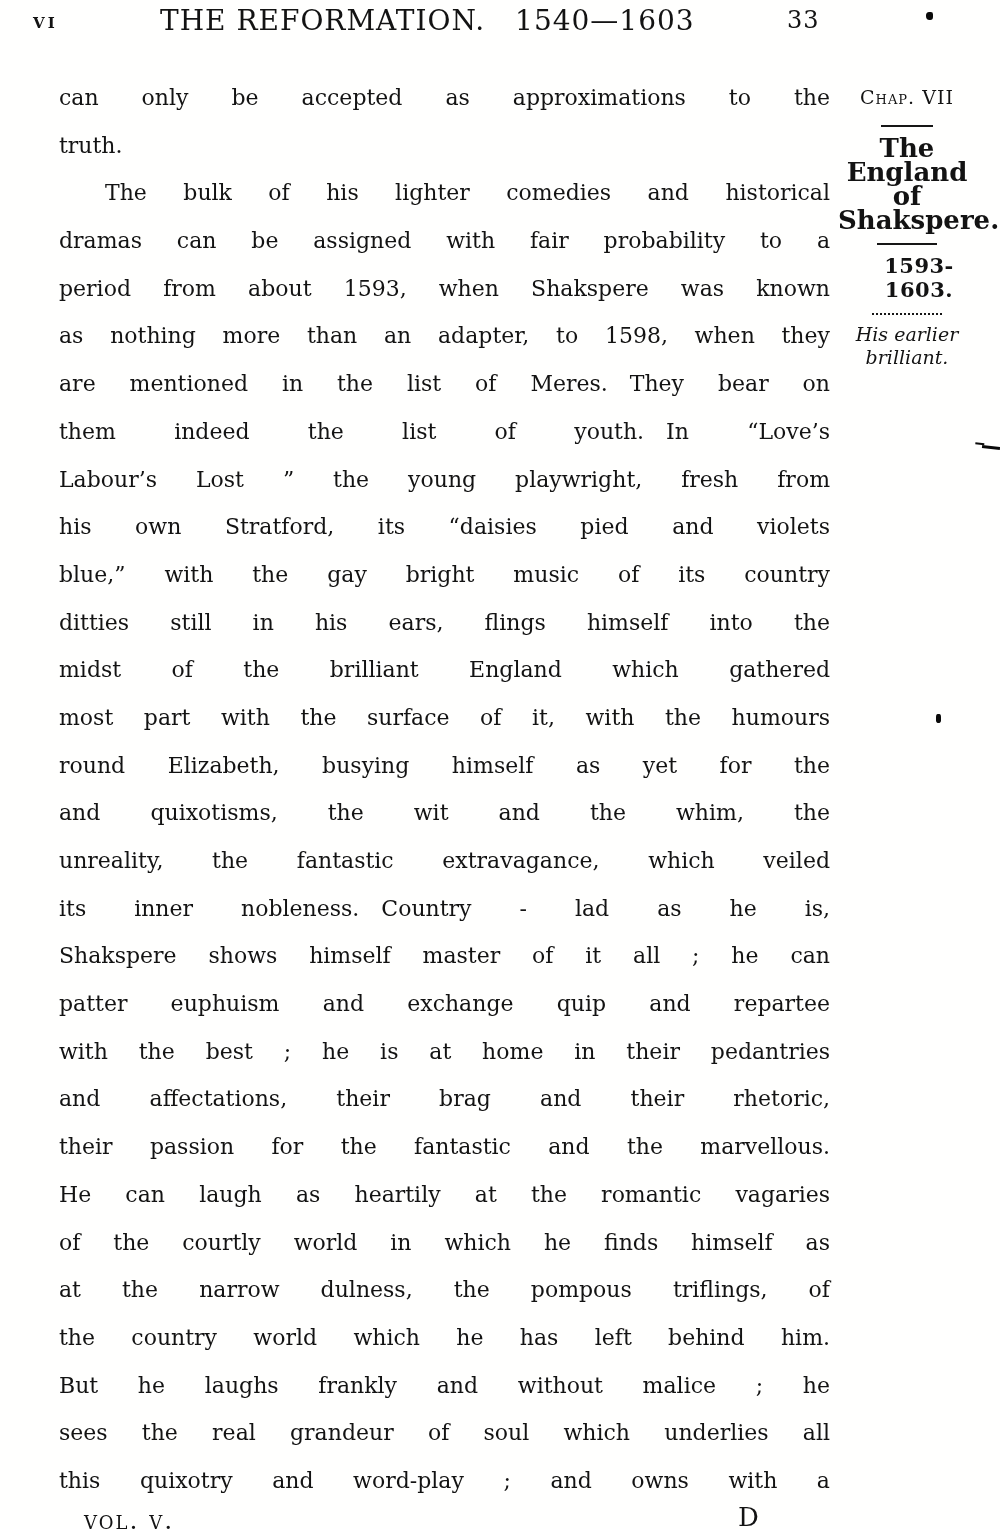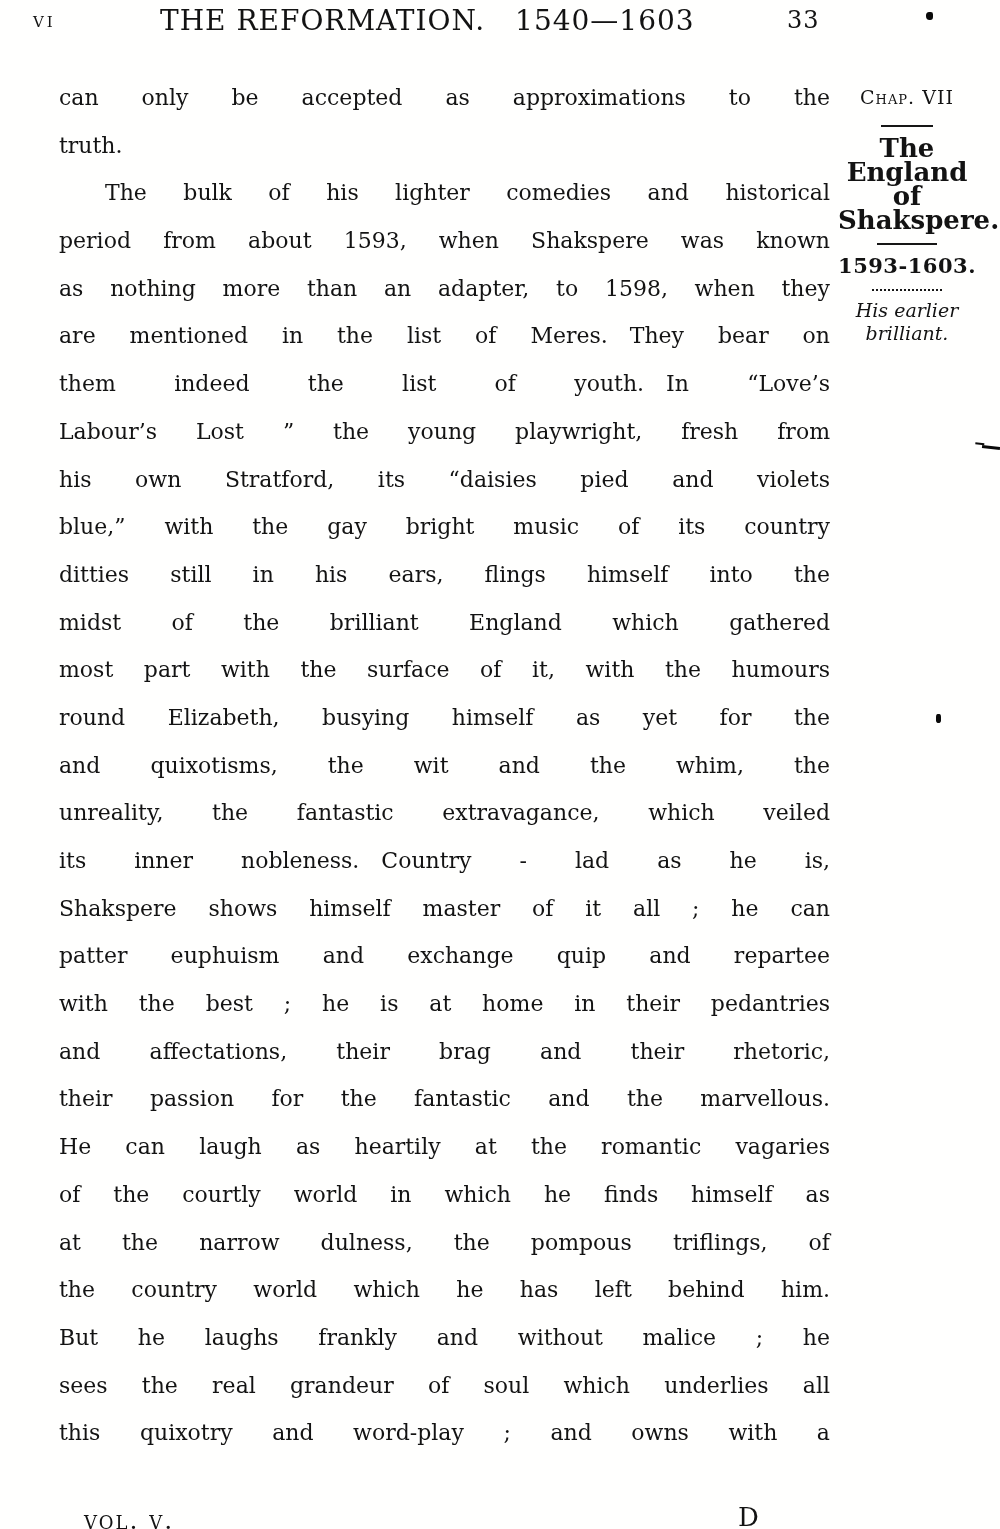--- a/index.html
+++ b/index.html
@@ -10,21 +10,21 @@
     background: #fffffe;
     overflow: hidden;
     color: #131313;
     font-family: "DejaVu Serif", "Liberation Serif", serif;
   }
 
   
   .folio-left {
     position: absolute; left: 33px; top: 8px;
     font-size: 21px; letter-spacing: 3px;
-    text-transform: lowercase; font-variant: small-caps;
+    text-transform: lowercase; font-variant: small-caps; font-weight: bold;
   }
   .running-title {
     position: absolute; left: 160px; top: 4px;
     font-size: 28px; letter-spacing: 1px; white-space: nowrap;
   }
   .page-number {
     position: absolute; left: 787px; top: 6px;
     font-size: 24px; letter-spacing: 1px;
   }
 
@@ -51,21 +51,21 @@
     font-size: 19px; font-variant: small-caps; letter-spacing: 1px;
     white-space: nowrap;
   }
   .sidenote-rule {
     width: 52px; height: 0; border-top: 2px solid #161616;
     margin: 17px auto 9px;
   }
   .sidenote-rule.mid { width: 60px; margin: 11px auto 9px; }
   .sidenote-rule.dotted { border-top: 2px dotted #161616; width: 70px; margin: 11px auto 8px; }
   .sidenote-title { font-weight: bold; font-size: 26px; line-height: 24px; }
-  .sidenote-dates { font-weight: bold; font-size: 21px; line-height: 24px; letter-spacing: 0.5px; }
+  .sidenote-dates { font-weight: bold; font-size: 21px; line-height: 24px; letter-spacing: 0.5px; margin-left: 24px; }
   .sidenote-note { font-size: 19px; line-height: 23px; font-style: italic; }
 
   
   .footer-volume {
     position: absolute; left: 84px; top: 1506px;
     font-size: 25px; letter-spacing: 2px;
     text-transform: lowercase; font-variant: small-caps;
   }
   .signature-mark {
     position: absolute; left: 738px; top: 1502px;
@@ -88,20 +88,21 @@
   <div>
     <span class="folio-left">VI</span>
     <span class="running-title">THE REFORMATION.  1540—1603</span>
     <span class="page-number">33</span>
   </div>
 
   <div class="body-text">
       <div class="line">can only be accepted as approximations to the</div>
       <div class="line short">truth.</div>
       <div class="line indent">The bulk of his lighter comedies and historical</div>
+      <div class="line">dramas can be assigned with fair probability to a</div>
       <div class="line">period from about 1593, when Shakspere was known</div>
       <div class="line">as nothing more than an adapter, to 1598, when they</div>
       <div class="line">are mentioned in the list of Meres. They bear on</div>
       <div class="line">them indeed the list of youth. In “Love’s</div>
       <div class="line">Labour’s Lost ” the young playwright, fresh from</div>
       <div class="line">his own Stratford, its “daisies pied and violets</div>
       <div class="line">blue,” with the gay bright music of its country</div>
       <div class="line">ditties still in his ears, flings himself into the</div>
       <div class="line">midst of the brilliant England which gathered</div>
       <div class="line">most part with the surface of it, with the humours</div>

